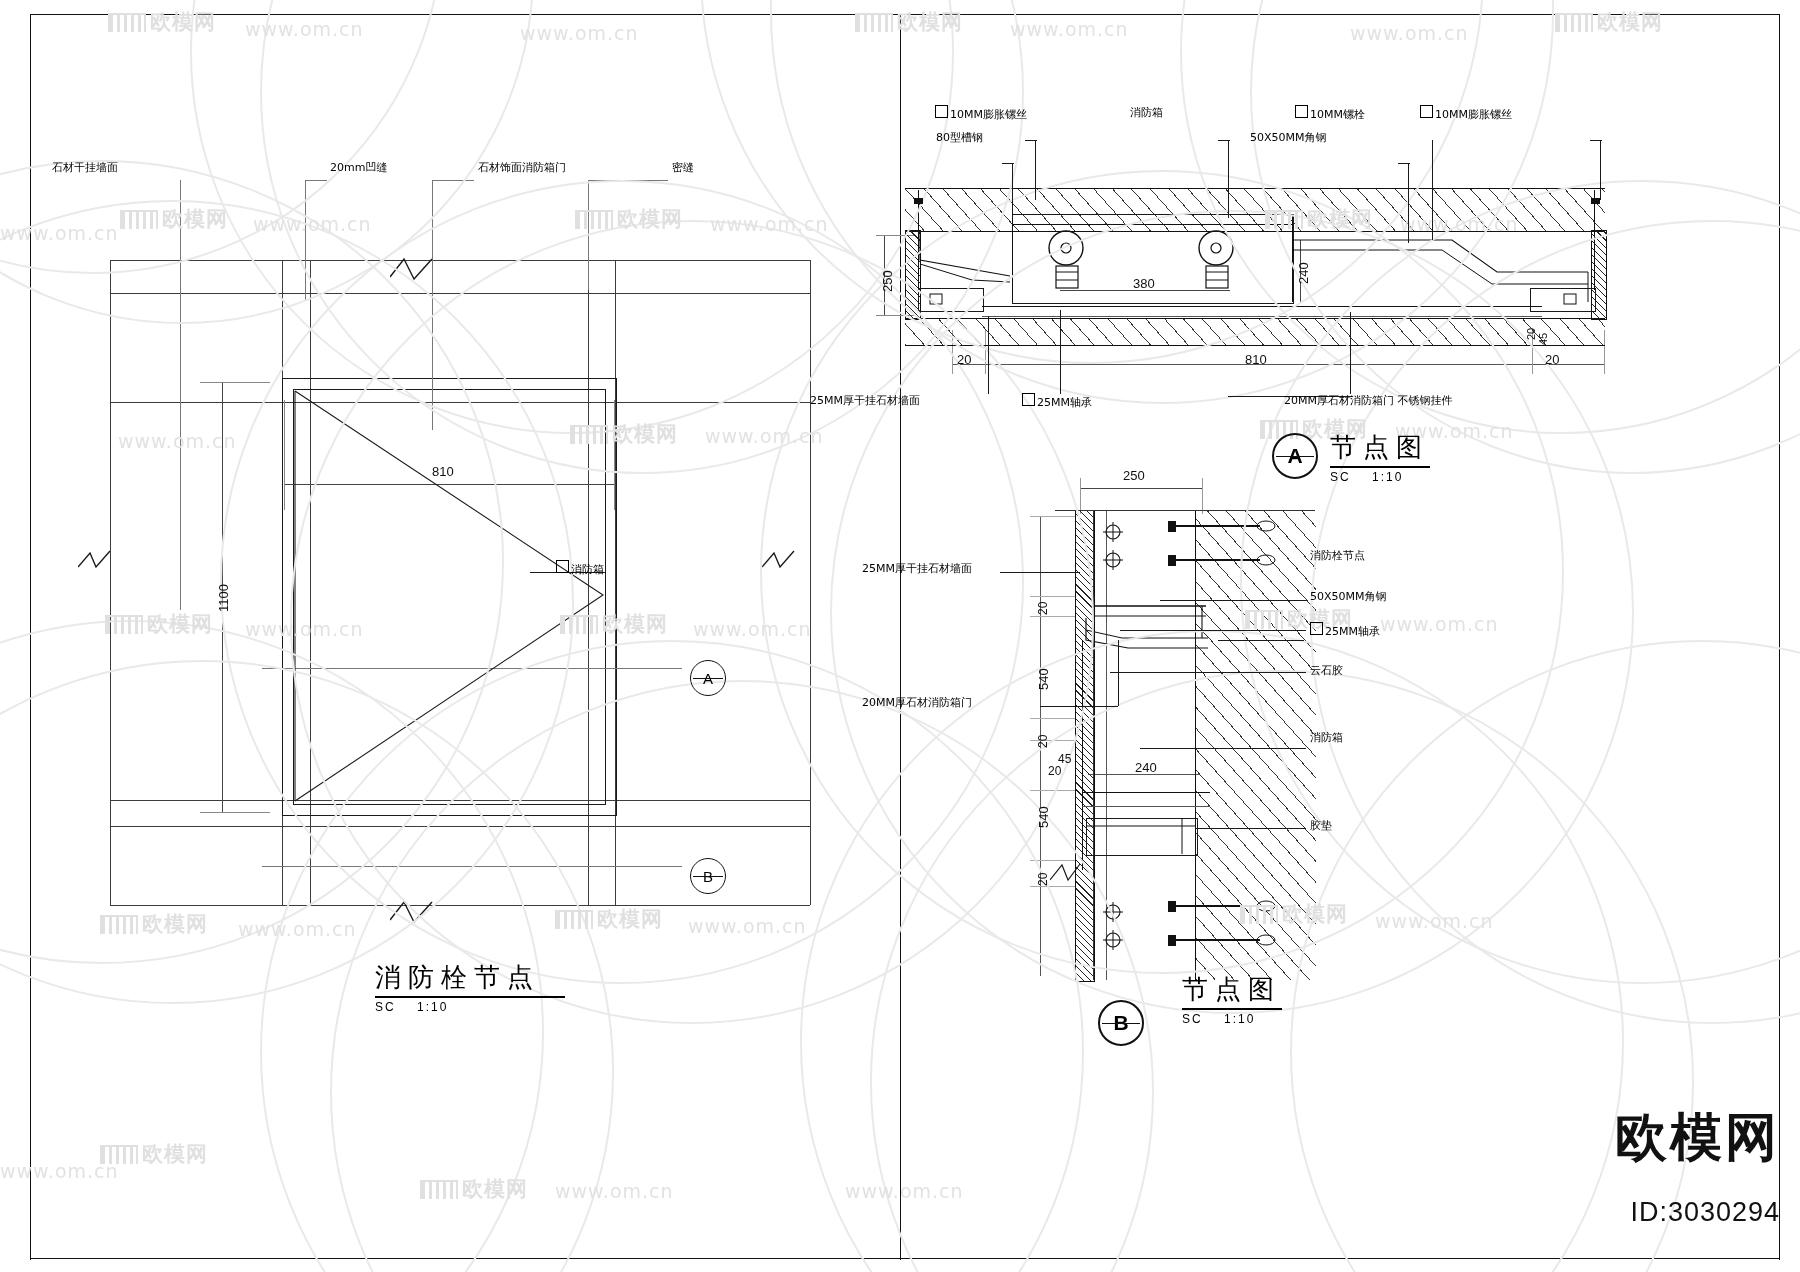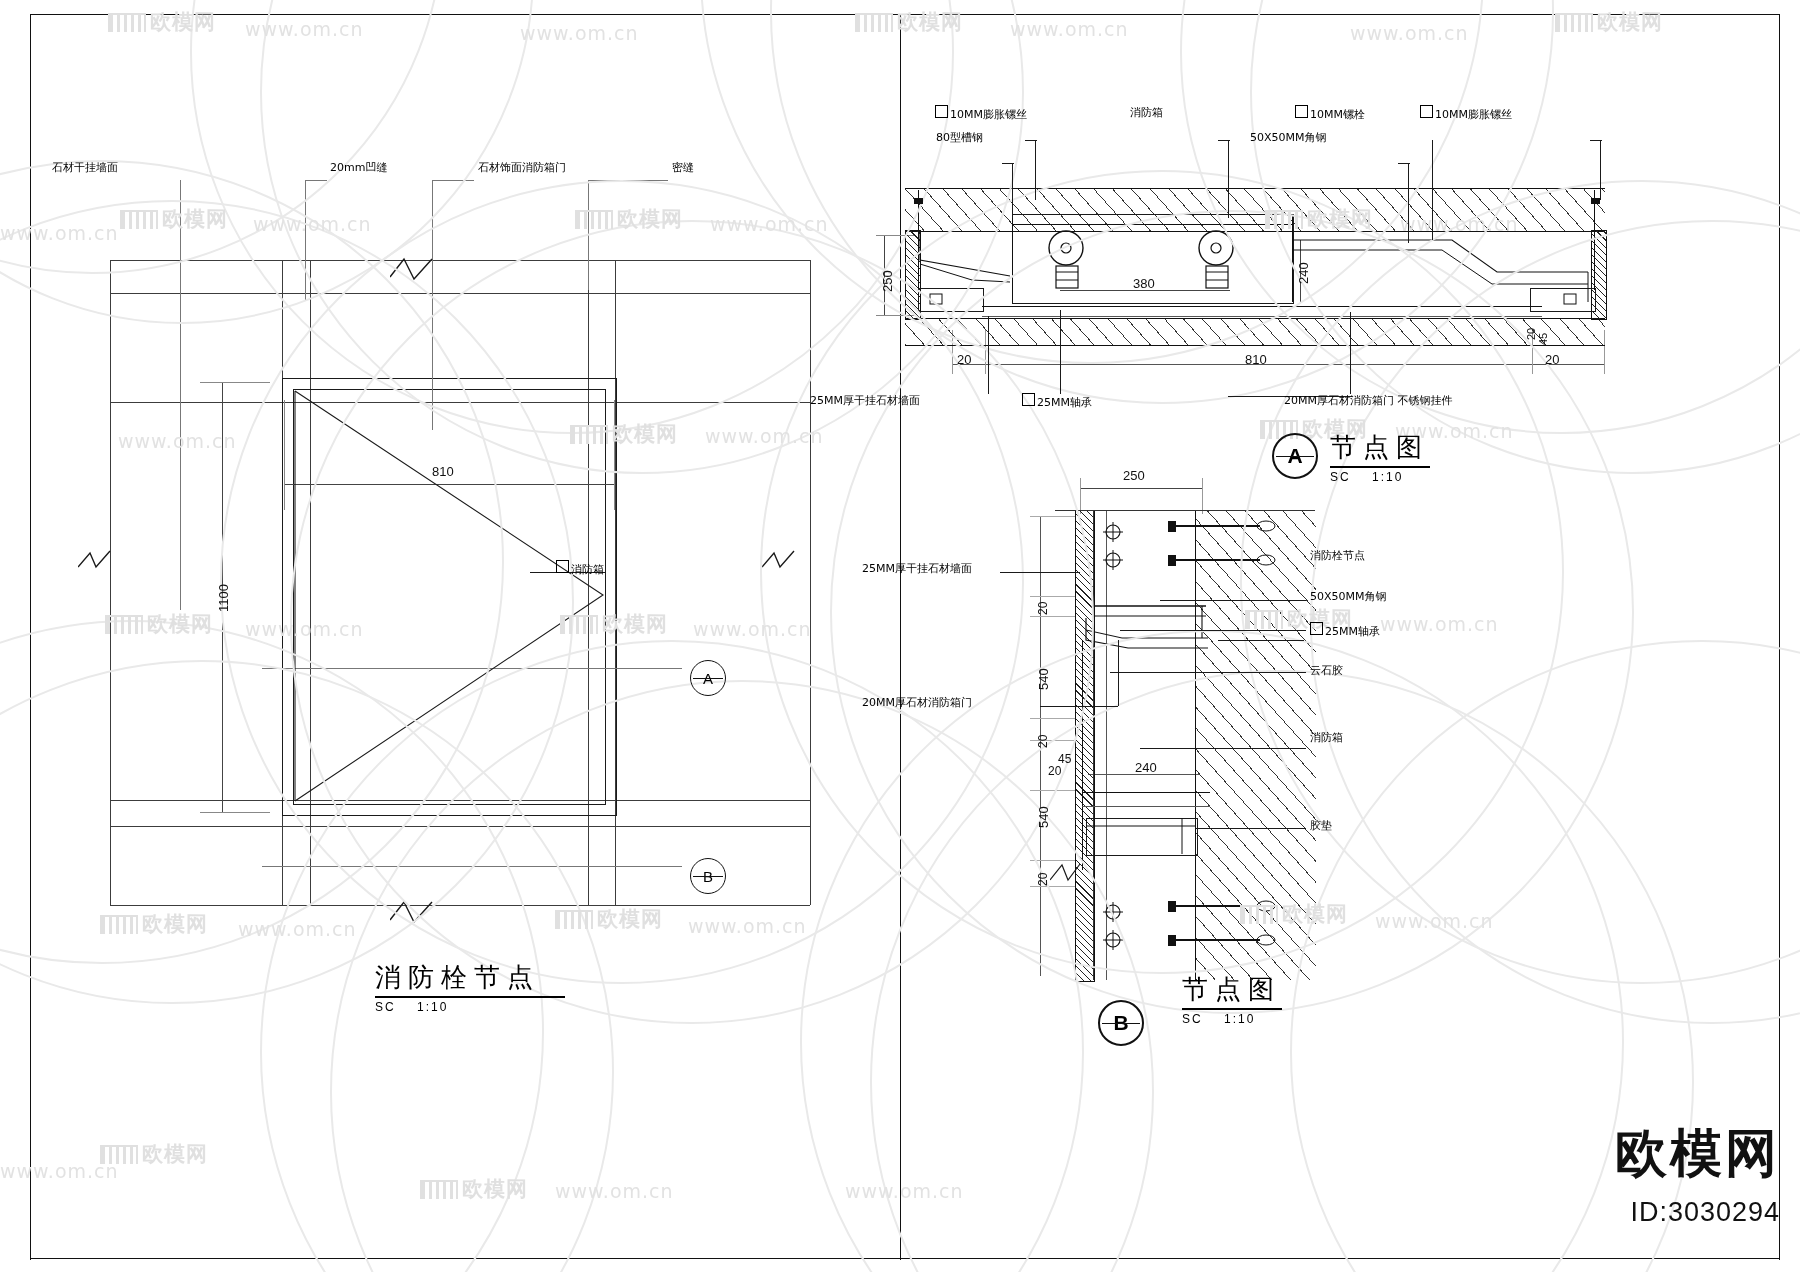--- a/index.html
+++ b/index.html
@@ -53,21 +53,21 @@
 
   .smark{position:absolute;z-index:7;width:34px;height:34px;border-radius:50%;
     border:1.4px solid #111;display:flex;align-items:center;justify-content:center;
     font-size:15px;}
   .smark:after{content:"";position:absolute;left:2px;right:2px;top:50%;height:1px;background:#111;}
 
   
   .brand{position:absolute;right:20px;bottom:44px;z-index:9;text-align:right;}
   .brand .big{font-size:52px;font-weight:bold;letter-spacing:3px;color:#111;
               font-family:"DejaVu Sans",sans-serif;}
-  .brand .id{font-size:27px;color:#111;letter-spacing:1px;margin-top:8px;
+  .brand .id{font-size:27px;color:#111;letter-spacing:1px;margin-top:24px;
              font-family:"Liberation Sans",sans-serif;}
 
   .leader{position:absolute;background:#1a1a1a;height:1px;z-index:6;}
   .leaderv{position:absolute;background:#1a1a1a;width:1px;z-index:6;}
 </style>
 </head>
 <body>
 
 <div class="stage">
 

